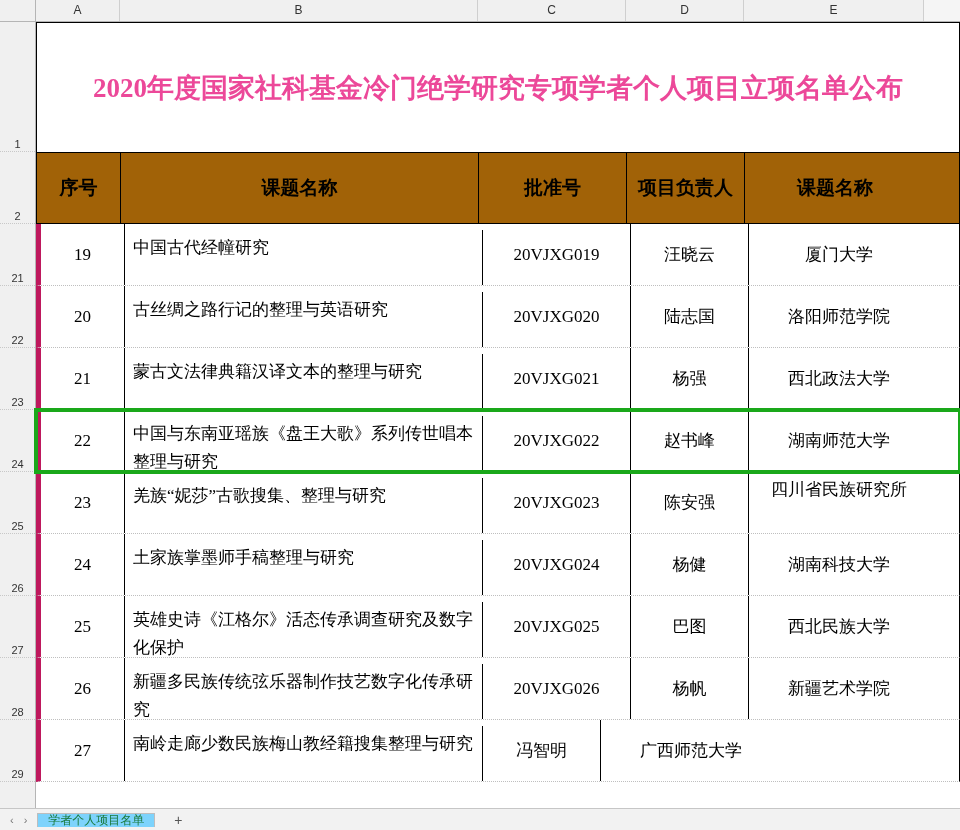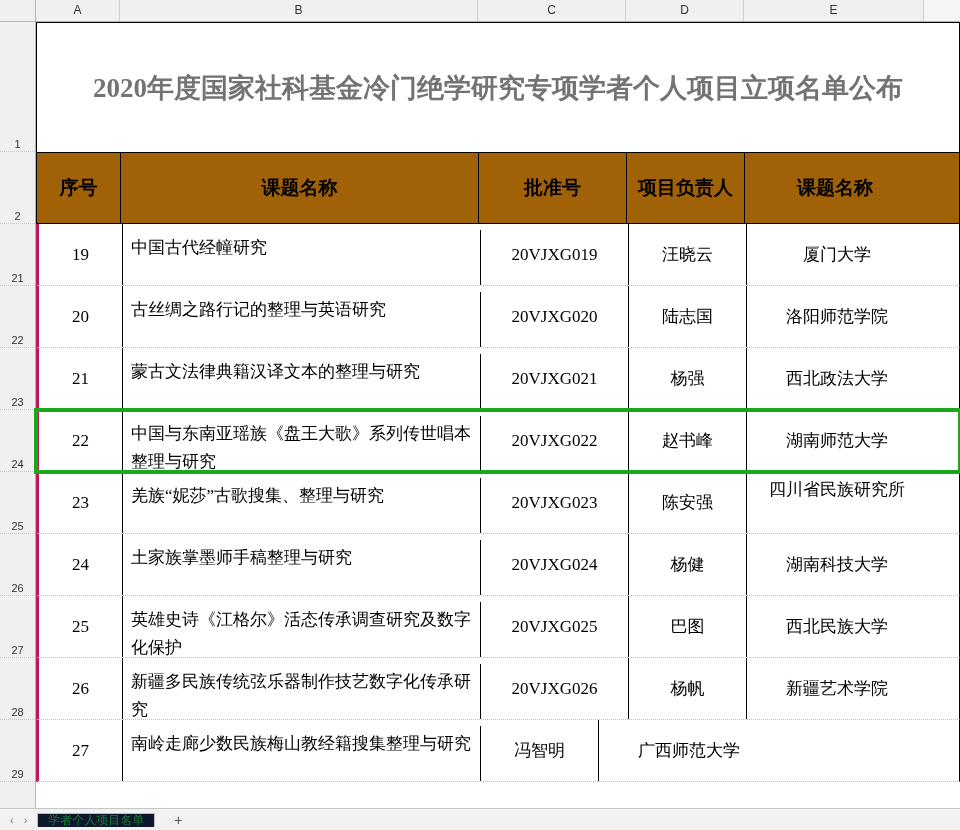--- a/index.html
+++ b/index.html
@@ -111,21 +111,21 @@
     justify-content: center;
     box-sizing: border-box;
     background: #fff;
   }
   .title-text {
     font-family: "Liberation Serif", serif;
     font-weight: bold;
     font-size: 27px;
     line-height: 40px;
     text-align: right;
-    color: #737373;
+    color: #ec4899;
     padding: 0 22px;
   }
 
   
   .hdr-row {
     height: 72px;
     border: 1px solid #000;
     box-sizing: border-box;
     display: flex;
     background: #a16207;
@@ -138,21 +138,21 @@
     color: #000;
     display: flex;
     align-items: center;
     justify-content: center;
     border-right: 1px solid #000;
   }
   .hdr-cell:last-child { border-right: none; }
 
   
   .data-row {
-    border-left: 3px solid #be185d;
+    border-left: 5px solid #be185d;
     border-right: 1px solid #000;
     border-bottom: 1px dotted #bfbfbf;
     box-sizing: border-box;
     display: flex;
     background: #fff;
   }
   .data-row .cell { border-right: 1px solid #000; }
   .data-row .cell:last-child { border-right: none; }
 
   .row-h1 { height: 62px; }
@@ -188,21 +188,21 @@
   .nav-arrows {
     display: flex;
     align-items: center;
     gap: 10px;
     padding: 0 10px;
     color: #777;
     font-size: 11px;
   }
   .sheet-tab {
     height: 14px;
-    background: #0f172a;
+    background: #7dd3fc;
     border: 1px solid #bdbdbd;
     border-bottom: none;
     font-size: 12px;
     font-family: "Liberation Sans", sans-serif;
     color: #1a7a3c;
     display: flex;
     align-items: center;
     padding: 0 10px;
     box-sizing: border-box;
   }

